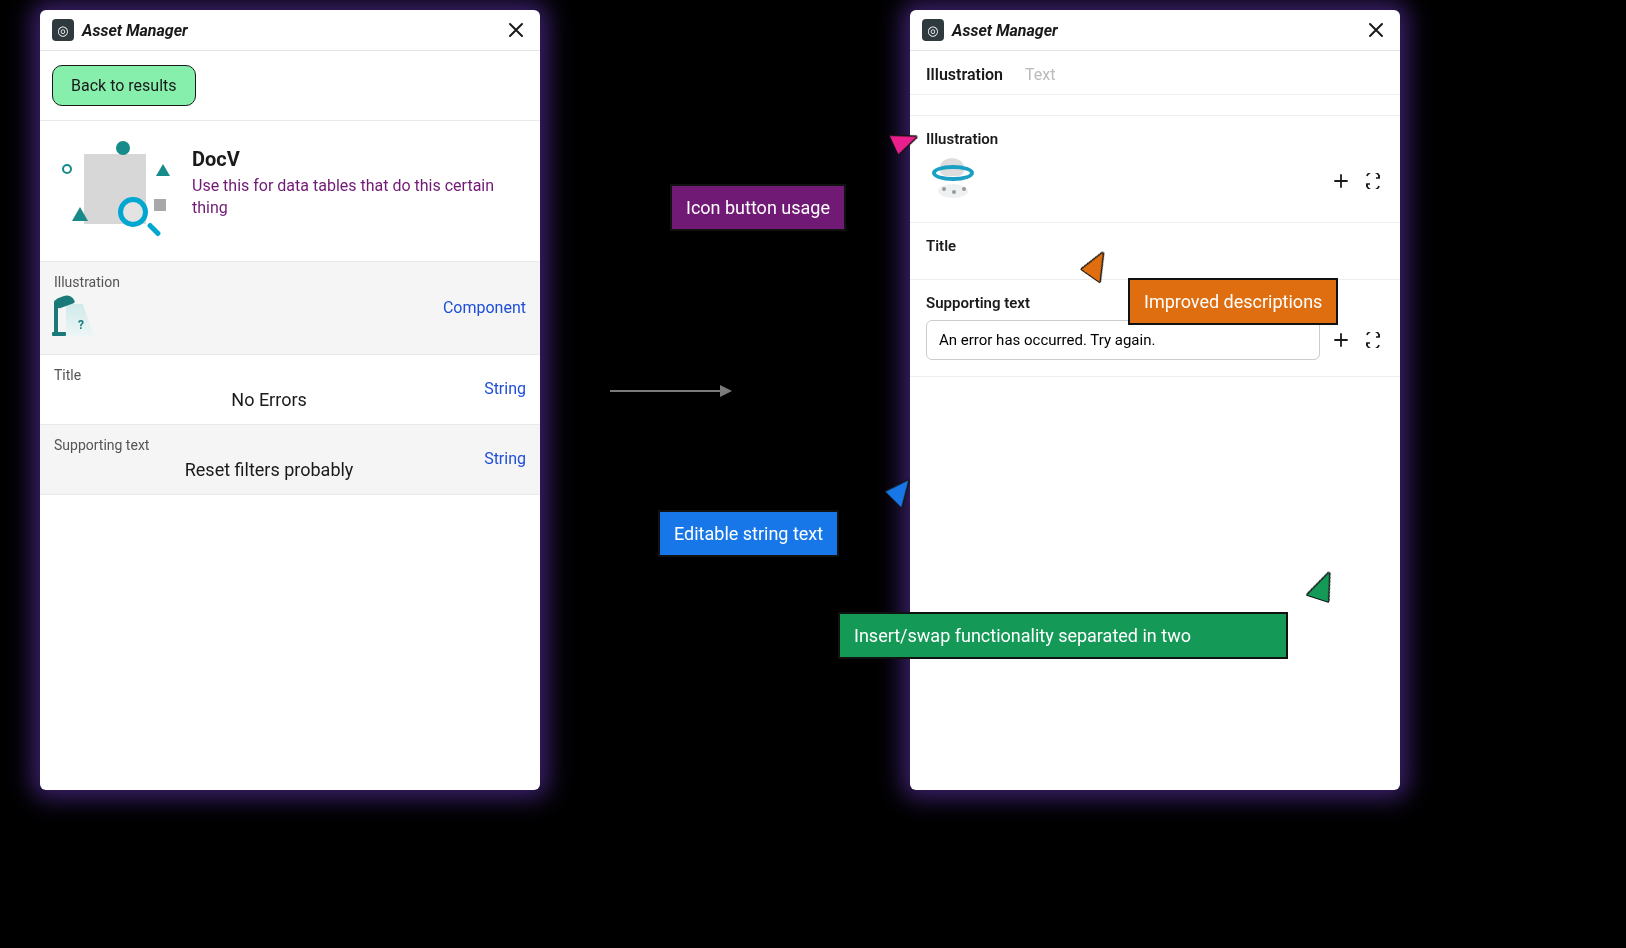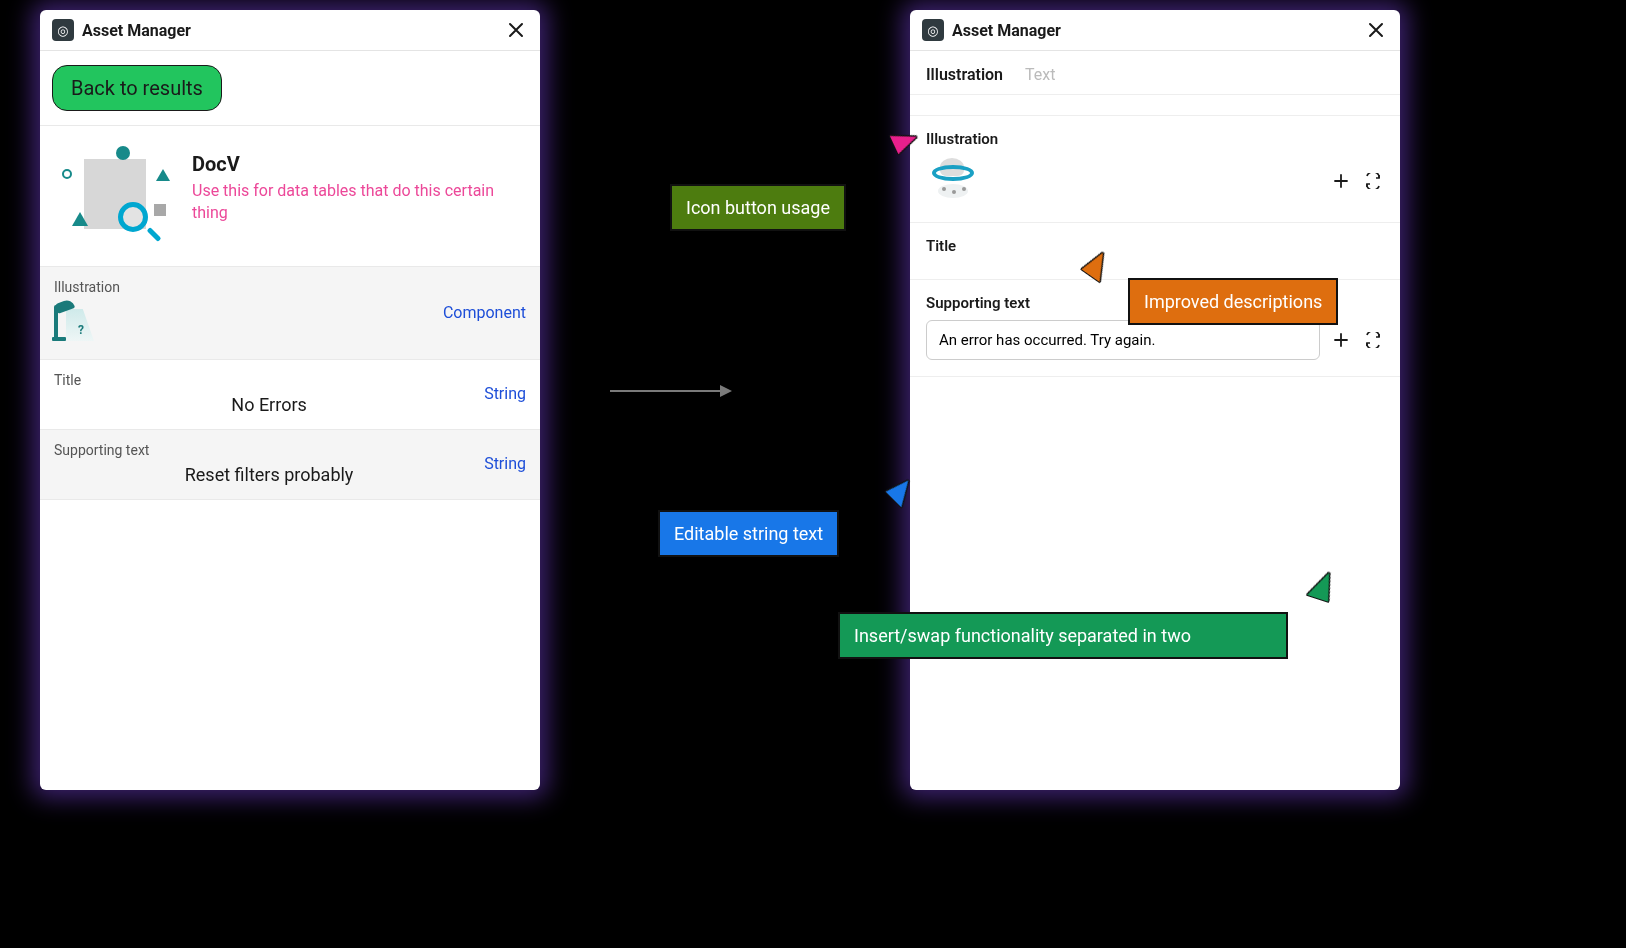--- a/index.html
+++ b/index.html
@@ -42,39 +42,40 @@
     border-radius: 4px;
     color: #fff;
     display: flex; align-items: center; justify-content: center;
     font-size: 13px;
     margin-right: 8px;
   }
   .titlebar .title {
     font-weight: 700;
     font-size: 16px;
     flex: 1;
+    font-style: italic;
   }
   .close-x {
     width: 24px; height: 24px;
     display: flex; align-items: center; justify-content: center;
     cursor: pointer;
   }
 
   .back-row {
     padding: 14px 12px;
     border-bottom: 1px solid #e9e9e9;
   }
   .back-btn {
     display: inline-block;
     border: 1.5px solid #1a1a1a;
-    border-radius: 15px;
+    border-radius: 10px;
     padding: 10px 18px;
-    font-size: 20px;
+    font-size: 16px;
     cursor: pointer;
-    background: #22c55e;
+    background: #86efac;
   }
 
   .hero {
     display: flex;
     padding: 18px 14px 22px 14px;
     border-bottom: 1px solid #e9e9e9;
   }
   .hero-illus {
     width: 120px; height: 100px;
     position: relative;
@@ -83,21 +84,21 @@
   }
   .hero-illus .sq { position:absolute; left:30px; top:15px; width:62px; height:70px; background:#d7d7d7;}
   .hero-illus .circ1 { position:absolute; left:62px; top:2px; width:14px; height:14px; border-radius:50%; background:#178a8a;}
   .hero-illus .ring { position:absolute; left:8px; top:25px; width:10px; height:10px; border-radius:50%; border:2px solid #178a8a;}
   .hero-illus .tri1 { position:absolute; left:102px; top:25px; width:0;height:0; border-left:7px solid transparent; border-right:7px solid transparent; border-bottom:12px solid #178a8a;}
   .hero-illus .tri2 { position:absolute; left:18px; top:68px; width:0;height:0; border-left:8px solid transparent; border-right:8px solid transparent; border-bottom:14px solid #178a8a;}
   .hero-illus .sq2 { position:absolute; left:100px; top:60px; width:12px; height:12px; background:#a8a8a8;}
   .hero-illus .mag-circ { position:absolute; left:64px; top:58px; width:30px; height:30px; border:5px solid #00a7d0; border-radius:50%; background:rgba(255,255,255,0.3);}
   .hero-illus .mag-handle { position:absolute; left:92px; top:88px; width:16px; height:5px; background:#00a7d0; transform: rotate(45deg); border-radius:2px;}
   .hero-text h3 { margin: 8px 0 4px 0; font-size: 20px; font-weight: 700;}
-  .hero-text p { margin: 0; font-size: 16px; color: #ec4899; line-height:1.35;}
+  .hero-text p { margin: 0; font-size: 16px; color: #701a75; line-height:1.35;}
 
   .row {
     border-bottom: 1px solid #e9e9e9;
     padding: 12px 14px 14px 14px;
     display: flex;
     align-items: center;
   }
   .row.gray { background: #f5f5f5; }
   .row .left-col { flex:1; }
   .row .label { font-size: 14px; color:#555; margin-bottom: 6px; }
@@ -176,21 +177,21 @@
   
   .annot {
     position:absolute;
     z-index: 50;
     color:#fff;
     font-size:18px;
     padding:10px 14px;
     border:2px solid #111;
     line-height:1.3;
   }
-  .annot.pink  { background:#4d7c0f; left:670px; top:184px; }
+  .annot.pink  { background:#701a75; left:670px; top:184px; }
   .annot.orange{ background:#de6e0f; left:1128px; top:278px; }
   .annot.blue  { background:#1877e8; left:658px; top:510px; }
   .annot.green { background:#149956; left:838px; top:612px; width:450px;}
   
   .pointer {
     position:absolute;
     z-index: 60;
     width:0; height:0;
   }
   .pointer.pink {

